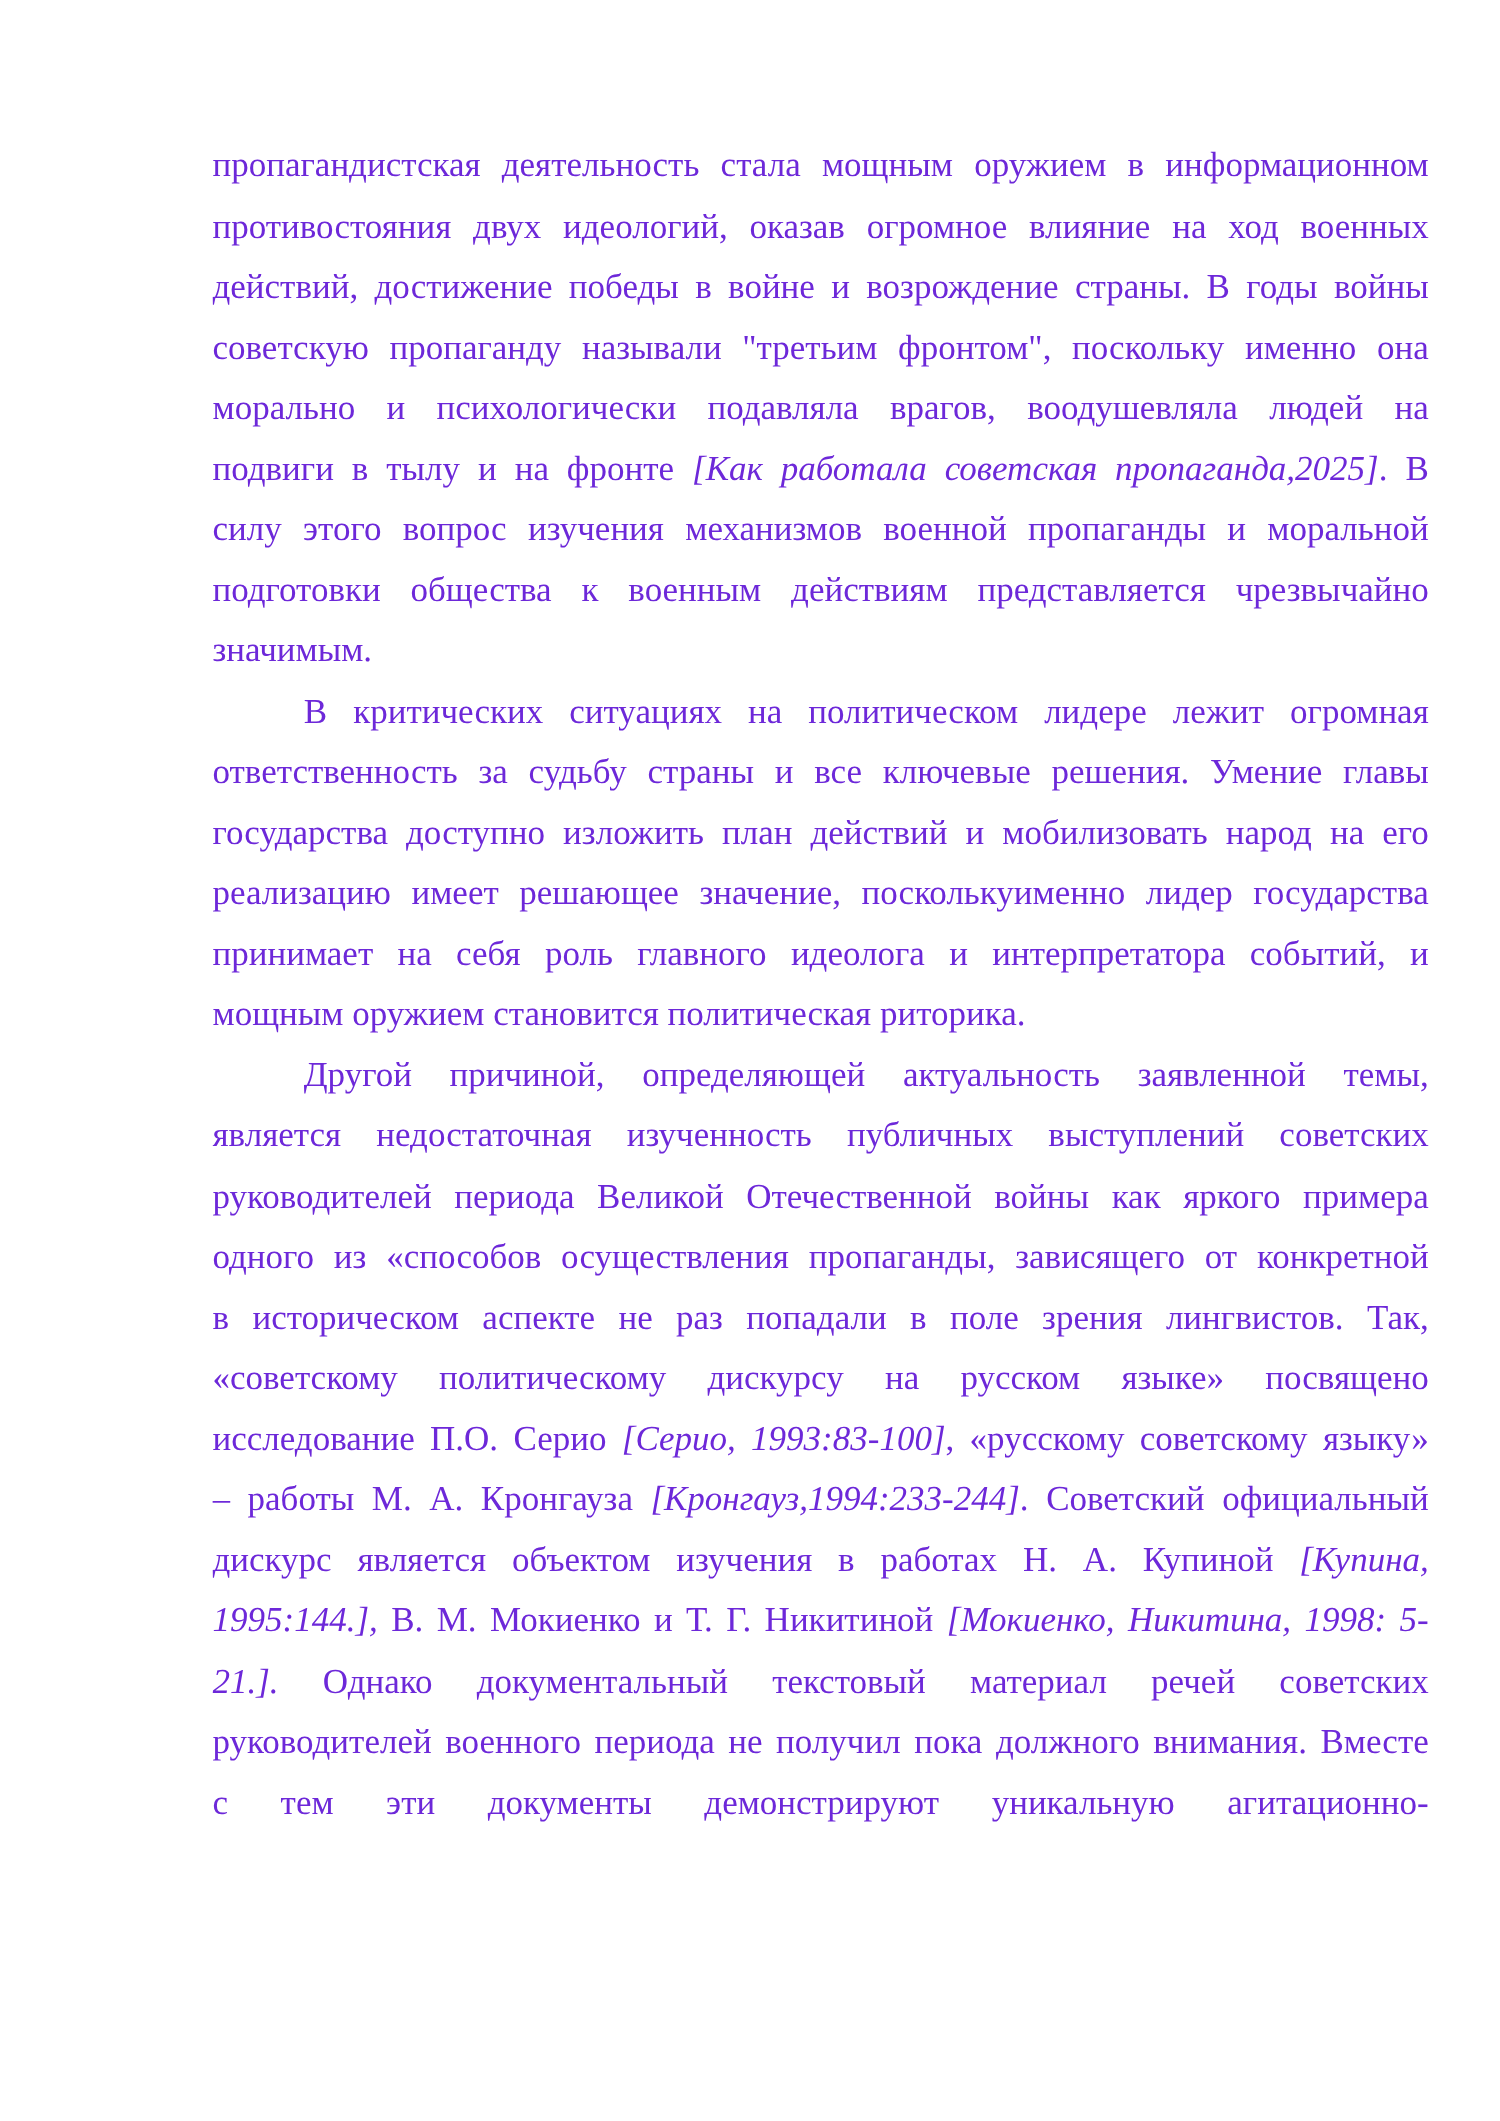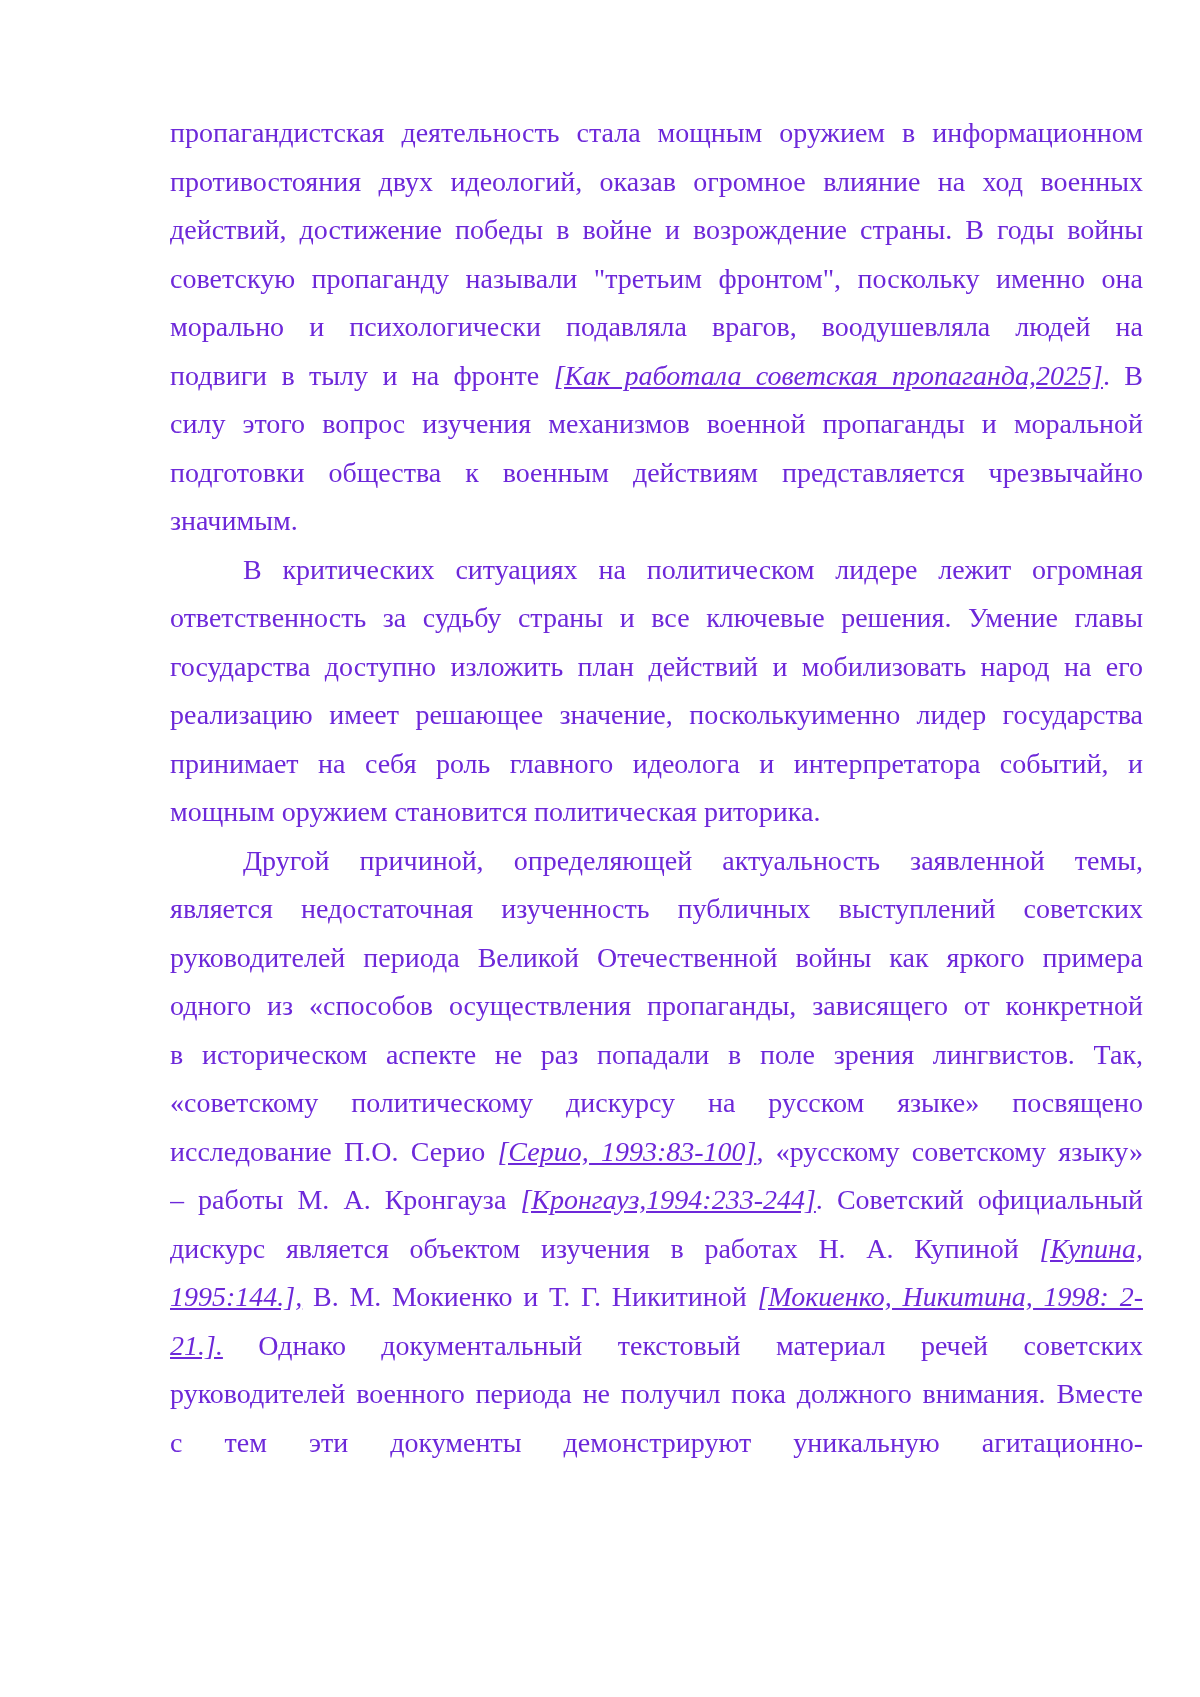--- a/index.html
+++ b/index.html
@@ -40,21 +40,20 @@
     text-align-last: left;
   }
   .line.indent {
     text-indent: 73px;
   }
   .run {
     font-style: normal;
   }
   .run-italic {
     font-style: italic;
-    text-decoration: underline;
   }
 </style>
 </head>
 <body>
 
 <div class="page">
   <div class="text-block" id="text-block">
       <div class="paragraph">
         <div class="line"><span class="run">пропагандистская деятельность стала мощным оружием в информационном</span></div>
         <div class="line"><span class="run">противостояния двух идеологий, оказав огромное влияние на ход военных</span></div>
@@ -79,19 +78,19 @@
         <div class="line"><span class="run">является недостаточная изученность публичных выступлений советских</span></div>
         <div class="line"><span class="run">руководителей периода Великой Отечественной войны как яркого примера</span></div>
         <div class="line"><span class="run">одного из «способов осуществления пропаганды, зависящего от конкретной</span></div>
       </div>
       <div class="paragraph">
         <div class="line"><span class="run">в историческом аспекте не раз попадали в поле зрения лингвистов. Так,</span></div>
         <div class="line"><span class="run">«советскому политическому дискурсу на русском языке» посвящено</span></div>
         <div class="line"><span class="run">исследование П.О. Серио </span><span class="run run-italic">[Серио, 1993:83-100]</span><span class="run">, «русскому советскому языку»</span></div>
         <div class="line"><span class="run">– работы М. А. Кронгауза </span><span class="run run-italic">[Кронгауз,1994:233-244]</span><span class="run">. Советский официальный</span></div>
         <div class="line"><span class="run">дискурс является объектом изучения в работах Н. А. Купиной </span><span class="run run-italic">[Купина,</span></div>
-        <div class="line"><span class="run run-italic">1995:144.],</span><span class="run"> В. М. Мокиенко и Т. Г. Никитиной </span><span class="run run-italic">[Мокиенко, Никитина, 1998: 2-</span></div>
+        <div class="line"><span class="run run-italic">1995:144.],</span><span class="run"> В. М. Мокиенко и Т. Г. Никитиной </span><span class="run run-italic">[Мокиенко, Никитина, 1998: 5-</span></div>
         <div class="line"><span class="run run-italic">21.].</span><span class="run"> Однако документальный текстовый материал речей советских</span></div>
         <div class="line"><span class="run">руководителей военного периода не получил пока должного внимания. Вместе</span></div>
         <div class="line"><span class="run">с тем эти документы демонстрируют уникальную агитационно-</span></div>
       </div>
     </div>
 </div>
 
 </body></html>

